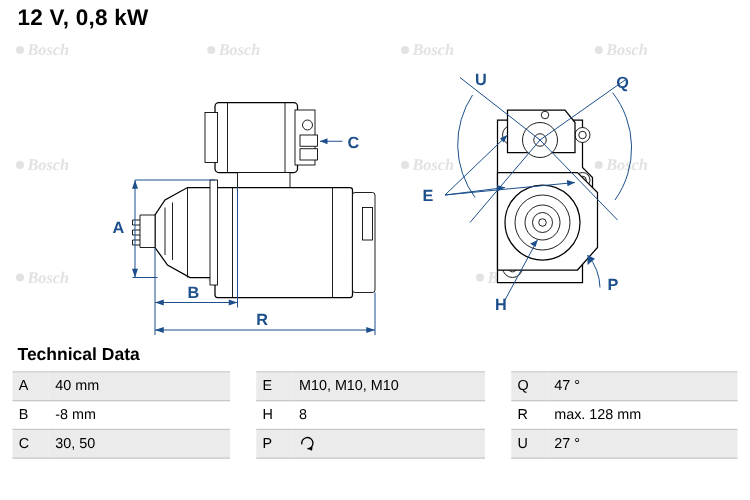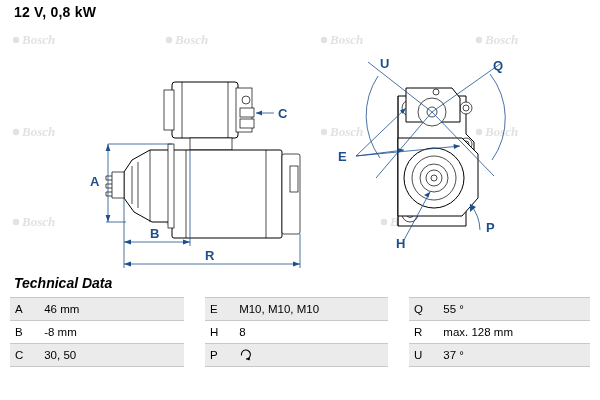--- a/index.html
+++ b/index.html
@@ -18,41 +18,40 @@
   .page {
     width: 600px;
     height: 400px;
     position: relative;
     box-sizing: border-box;
   }
   .title {
     position: absolute;
     left: 14px;
     top: 4px;
-    font-size: 14px;
+    font-size: 18px;
     font-weight: bold;
     letter-spacing: 0.2px;
   }
   .drawing-area {
     position: absolute;
     left: 0;
     top: 26px;
     width: 600px;
     height: 246px;
   }
   .drawing-area svg {
     display: block;
   }
   .tech-title {
     position: absolute;
     left: 14px;
     top: 275px;
     font-size: 14px;
     font-weight: bold;
-    font-style: italic;
   }
   table.tech {
     position: absolute;
     left: 10px;
     top: 297px;
     width: 580px;
     border-collapse: collapse;
     font-size: 11.5px;
   }
   table.tech td {
@@ -304,27 +303,27 @@
 
     </svg>
   </div>
 
   <div class="tech-title">Technical Data</div>
 
   <table class="tech">
     <tbody>
       <tr class="alt">
         <td class="key">A</td>
-        <td class="val">46 mm</td>
+        <td class="val">40 mm</td>
         <td class="gap"></td>
         <td class="key">E</td>
         <td class="val">M10, M10, M10</td>
         <td class="gap"></td>
         <td class="key">Q</td>
-        <td class="val">55 °</td>
+        <td class="val">47 °</td>
       </tr>
       <tr>
         <td class="key">B</td>
         <td class="val">-8 mm</td>
         <td class="gap"></td>
         <td class="key">H</td>
         <td class="val">8</td>
         <td class="gap"></td>
         <td class="key">R</td>
         <td class="val">max. 128 mm</td>
@@ -335,18 +334,18 @@
         <td class="gap"></td>
         <td class="key">P</td>
         <td class="val">
           <svg width="14" height="14" viewBox="0 0 14 14">
             <path d="M2.5 8.5 A 4.5 4.5 0 1 1 7 12" fill="none" stroke="#000" stroke-width="1.1"></path>
             <polygon points="7,12 11,10.4 10.6,13.6" fill="#000"></polygon>
           </svg>
         </td>
         <td class="gap"></td>
         <td class="key">U</td>
-        <td class="val">37 °</td>
+        <td class="val">27 °</td>
       </tr>
     </tbody>
   </table>
 
 </div>
 
 </body></html>

